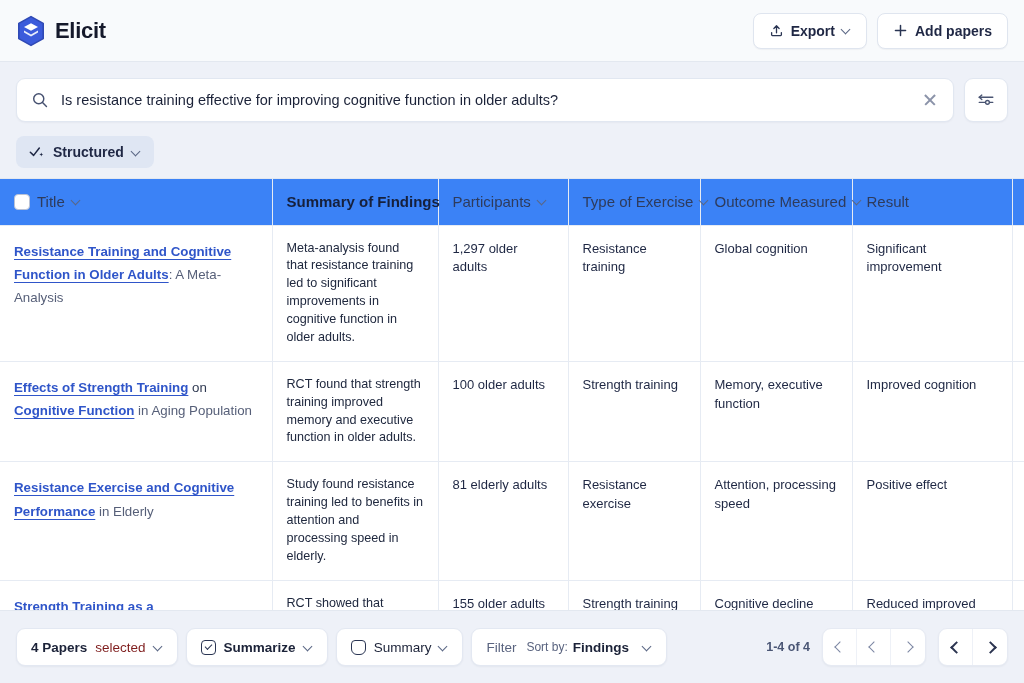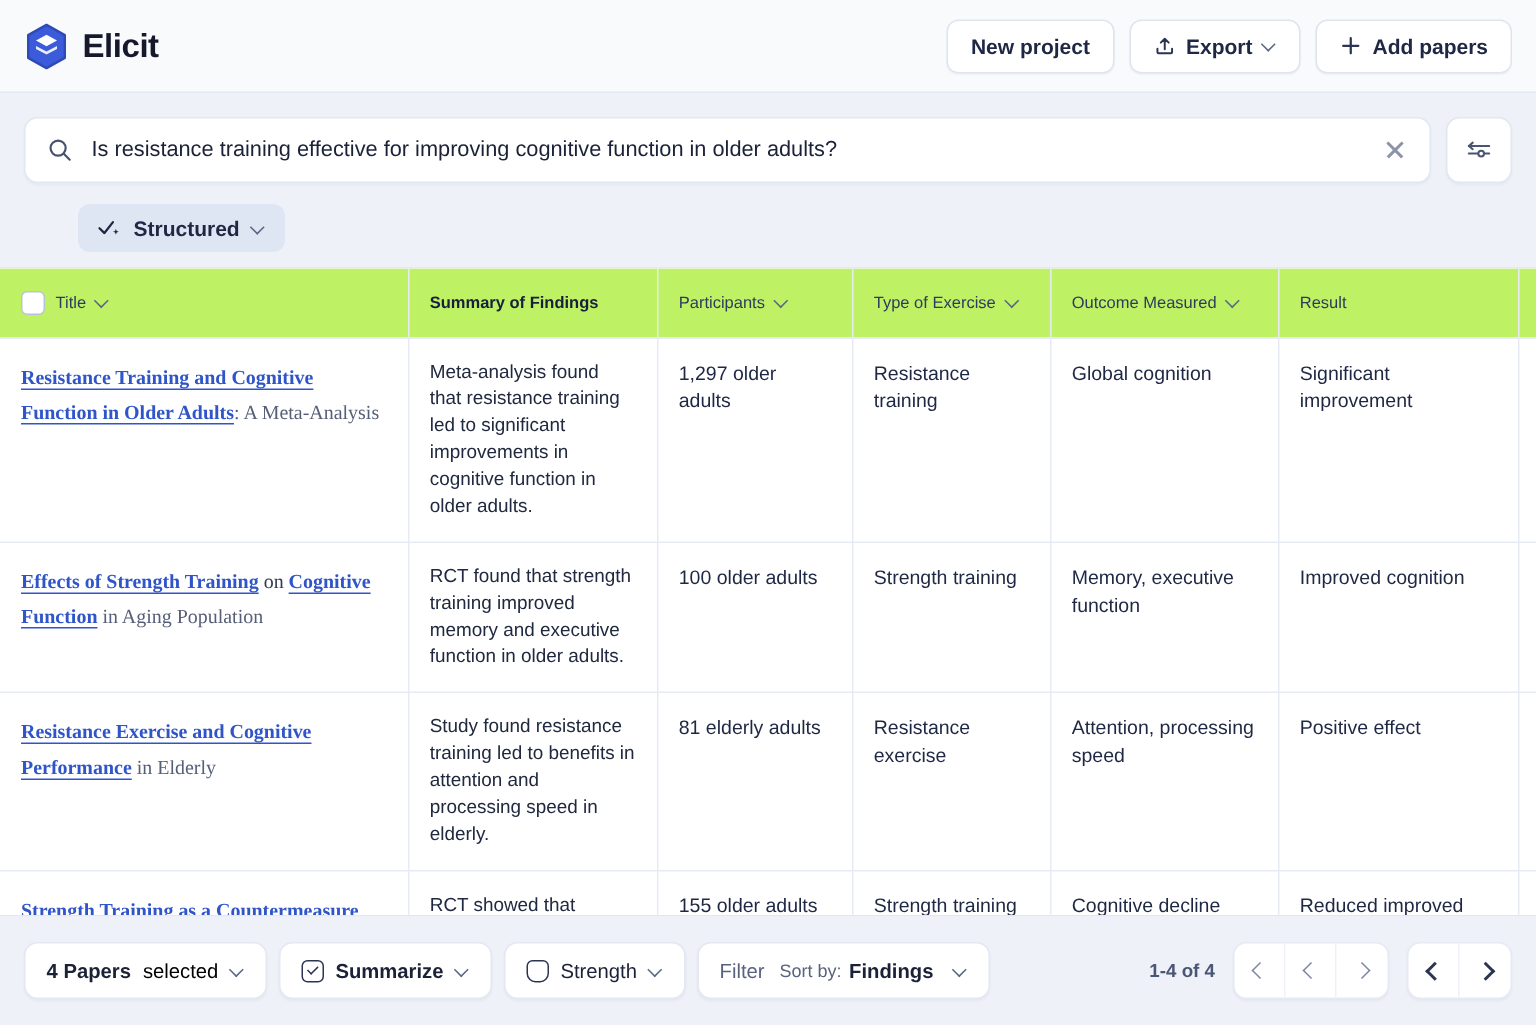--- a/index.html
+++ b/index.html
@@ -93,21 +93,21 @@
     width: 44px; height: 44px; flex: 0 0 44px;
     background: #ffffff;
     border: 1px solid #e1e7f1;
     border-radius: 9px;
     display: flex; align-items: center; justify-content: center;
     box-shadow: 0 1px 2px rgba(20,30,60,.04);
     cursor: pointer;
   }
 
   
-  .chiprow { padding: 14px 0 10px 16px; margin-left: 36px; }
+  .chiprow { padding: 14px 0 10px 16px; }
   .chip {
     display: inline-flex; align-items: center; gap: 8px;
     height: 32px; padding: 0 13px;
     background: #dfe6f3;
     border-radius: 8px;
     font-size: 14px; font-weight: bold; color: #1f2744;
     cursor: pointer;
   }
 
   
@@ -126,25 +126,25 @@
     table-layout: fixed;
   }
   table.grid th, table.grid td {
     border-right: 1px solid #e6ebf3;
     border-bottom: 1px solid #e6ebf3;
     text-align: left;
     vertical-align: top;
     padding: 14px 14px;
   }
   table.grid thead th {
-    background: #bef264;
+    background: #3b82f6;
     height: 46px;
     padding: 0 14px;
     vertical-align: middle;
-    font-size: 11px;
+    font-size: 15px;
     font-weight: normal;
     color: #2e3b5c;
     white-space: nowrap;
   }
   th .hcell { display: flex; align-items: center; gap: 7px; }
   th .htext.bold { font-weight: bold; color: #16203c; }
   .cbx {
     width: 16px; height: 16px; flex: 0 0 16px;
     border: 1.6px solid #b9c2d6;
     border-radius: 4px; background: #fff;
@@ -152,21 +152,21 @@
   }
   col.c-title  { width: 272px; }
   col.c-sum    { width: 166px; }
   col.c-part   { width: 130px; }
   col.c-type   { width: 132px; }
   col.c-out    { width: 152px; }
   col.c-res    { width: 160px; }
   col.c-extra  { width: 88px; }
 
   td.cell { font-size: 13px; color: #1e2743; line-height: 1.45; }
-  td.title-cell { padding-top: 16px; font-family: Liberation Serif, serif; }
+  td.title-cell { padding-top: 16px; }
   td.sum-cell { font-size: 12.6px; color: #20293f; line-height: 1.42; }
   td.v-mid { vertical-align: top; padding-top: 24px; white-space: normal; margin-top: 21px; }
   .lnk {
     color: #2f55c9; font-weight: bold;
     text-decoration: underline;
     text-underline-offset: 3px;
     cursor: pointer;
   }
   .plain { color: #303a52; }
   .sub { color: #565f78; font-weight: normal; }
@@ -245,23 +245,20 @@
     <div class="brand">
       <svg class="brand-mark" viewBox="0 0 30 32">
         <path d="M15 1.6 L27.2 8.4 L27.2 23.6 L15 30.4 L2.8 23.6 L2.8 8.4 Z" fill="#3b5bdb" stroke="#2f49b5" stroke-width="1.6" stroke-linejoin="round"></path>
         <path d="M15 8.2 L22 12 L15 15.8 L8 12 Z" fill="#ffffff"></path>
         <path d="M8 15.6 L15 19.4 L22 15.6 L22 17.6 L15 21.4 L8 17.6 Z" fill="#e9eefc"></path>
       </svg>
       <span class="brand-name">Elicit</span>
     </div>
 
     <div class="topbar-actions">
-      <div class="tbtn">
-        <span>New project</span>
-      </div>
       <div class="tbtn">
         <svg width="15" height="15" viewBox="0 0 16 16">
           <path d="M8 10.5 V3 M8 3 L5.2 5.8 M8 3 L10.8 5.8" fill="none" stroke="#2a3553" stroke-width="1.4" stroke-linecap="round"></path>
           <path d="M2.8 10.2 V12.6 a0.8 0.8 0 0 0 0.8 0.8 h8.8 a0.8 0.8 0 0 0 0.8 -0.8 V10.2" fill="none" stroke="#2a3553" stroke-width="1.4" stroke-linecap="round"></path>
         </svg>
         <span>Export</span>
         <span class="chev"></span>
       </div>
       <div class="tbtn">
         <svg width="15" height="15" viewBox="0 0 16 16">
@@ -403,33 +400,33 @@
             <td class="cell v-mid"><span>Reduced improved</span></td>
             <td class="cell"></td>
           </tr>
         </tbody>
     </table>
   </div>
 
   <div class="bottombar">
     <div class="bbtn">
       <span class="b">4 Papers</span>
-      <span style="color:#000000">selected</span>
+      <span style="color:#7f1d1d">selected</span>
       <span class="chev"></span>
     </div>
 
     <div class="bbtn">
       <span class="sq tick"></span>
       <span class="b">Summarize</span>
       <span class="chev"></span>
     </div>
 
     <div class="bbtn">
       <span class="sq round"></span>
-      <span>Strength</span>
+      <span>Summary</span>
       <span class="chev"></span>
     </div>
 
     <div class="bbtn">
       <span style="color:#59637f;font-size:13.5px">Filter</span>
       <span style="color:#59637f;font-size:12px;margin-left:2px">Sort by:</span>
       <span class="b" style="margin-left:-3px">Findings</span>
       <span class="chev" style="margin-left:6px"></span>
     </div>
 

